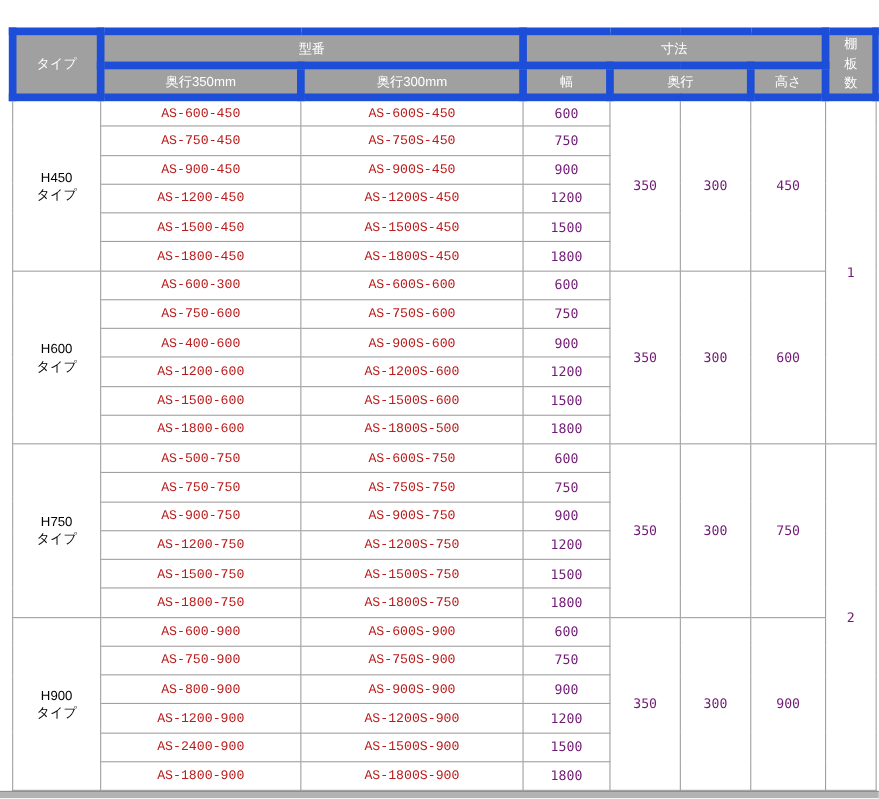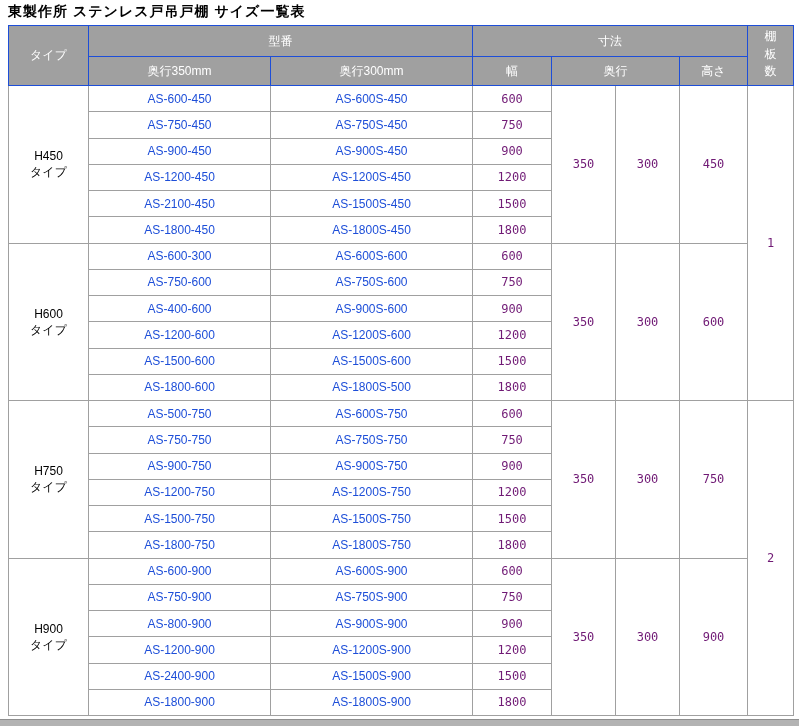--- a/index.html
+++ b/index.html
@@ -10,48 +10,47 @@
     font-size:14px; font-weight:bold; color:#000000; letter-spacing:1px;
     white-space:nowrap;
   }
   table.size-table {
     position:absolute; left:8px; top:25px;
     border-collapse:collapse; table-layout:fixed;
     width:785px; border:1px solid #818181;
   }
   th {
     background:#a0a0a0; color:#ffffff; font-weight:normal;
-    font-size:12px; border:1px solid #1d4ed8;
+    font-size:12px; border:7px solid #1d4ed8;
     text-align:center; vertical-align:middle; padding:0;
   }
   tr.hrow1 { height:31px; }
   tr.hrow2 { height:29px; }
   td {
     border:1px solid #a0a0a0; padding:0;
     text-align:center; vertical-align:middle;
     font-size:12px; color:#000;
   }
   tbody tr { height:26.25px; }
-  .model { font-family:Liberation Sans, sans-serif; color:#1d4ed8;margin-left:32px; }
+  .model { font-family:Liberation Mono, monospace; color:#b91c1c;margin-left:32px; }
   .num   { font-family:"DejaVu Sans Mono","Liberation Mono",monospace; color:#701a75; }
   .type  { white-space:pre-line; line-height:1.35; color:#000000; }
   .shelf-head span {
     display:inline-block; width:1em; word-break:break-all;
-    line-height:1.45; text-align:right;font-family:Liberation Mono, monospace;
+    line-height:1.45; text-align:right;
   }
   .bottom-bar {
     position:absolute; left:0; top:719px; width:799px; height:7px;
     background:#b3b3b3; border-top:1px solid #8f8f8f; box-sizing:border-box;
   }
 </style>
 </head>
 <body>
 
 <div class="page">
-  <div class="title">東製作所 ステンレス戸吊戸棚 サイズ一覧表</div>
 
   <table class="size-table">
     <colgroup>
       <col style="width:80px">
       <col style="width:182px">
       <col style="width:202px">
       <col style="width:79px">
       <col style="width:64px">
       <col style="width:64px">
       <col style="width:68px">
@@ -93,21 +92,21 @@
           <td class="model">AS-900-450</td>
           <td class="model">AS-900S-450</td>
           <td class="num">900</td>
         </tr>
         <tr>
           <td class="model">AS-1200-450</td>
           <td class="model">AS-1200S-450</td>
           <td class="num">1200</td>
         </tr>
         <tr>
-          <td class="model">AS-2100-450</td>
+          <td class="model">AS-1500-450</td>
           <td class="model">AS-1500S-450</td>
           <td class="num">1500</td>
         </tr>
         <tr>
           <td class="model">AS-1800-450</td>
           <td class="model">AS-1800S-450</td>
           <td class="num">1800</td>
         </tr>
         <tr>
           <td class="type" rowspan="6">H600

